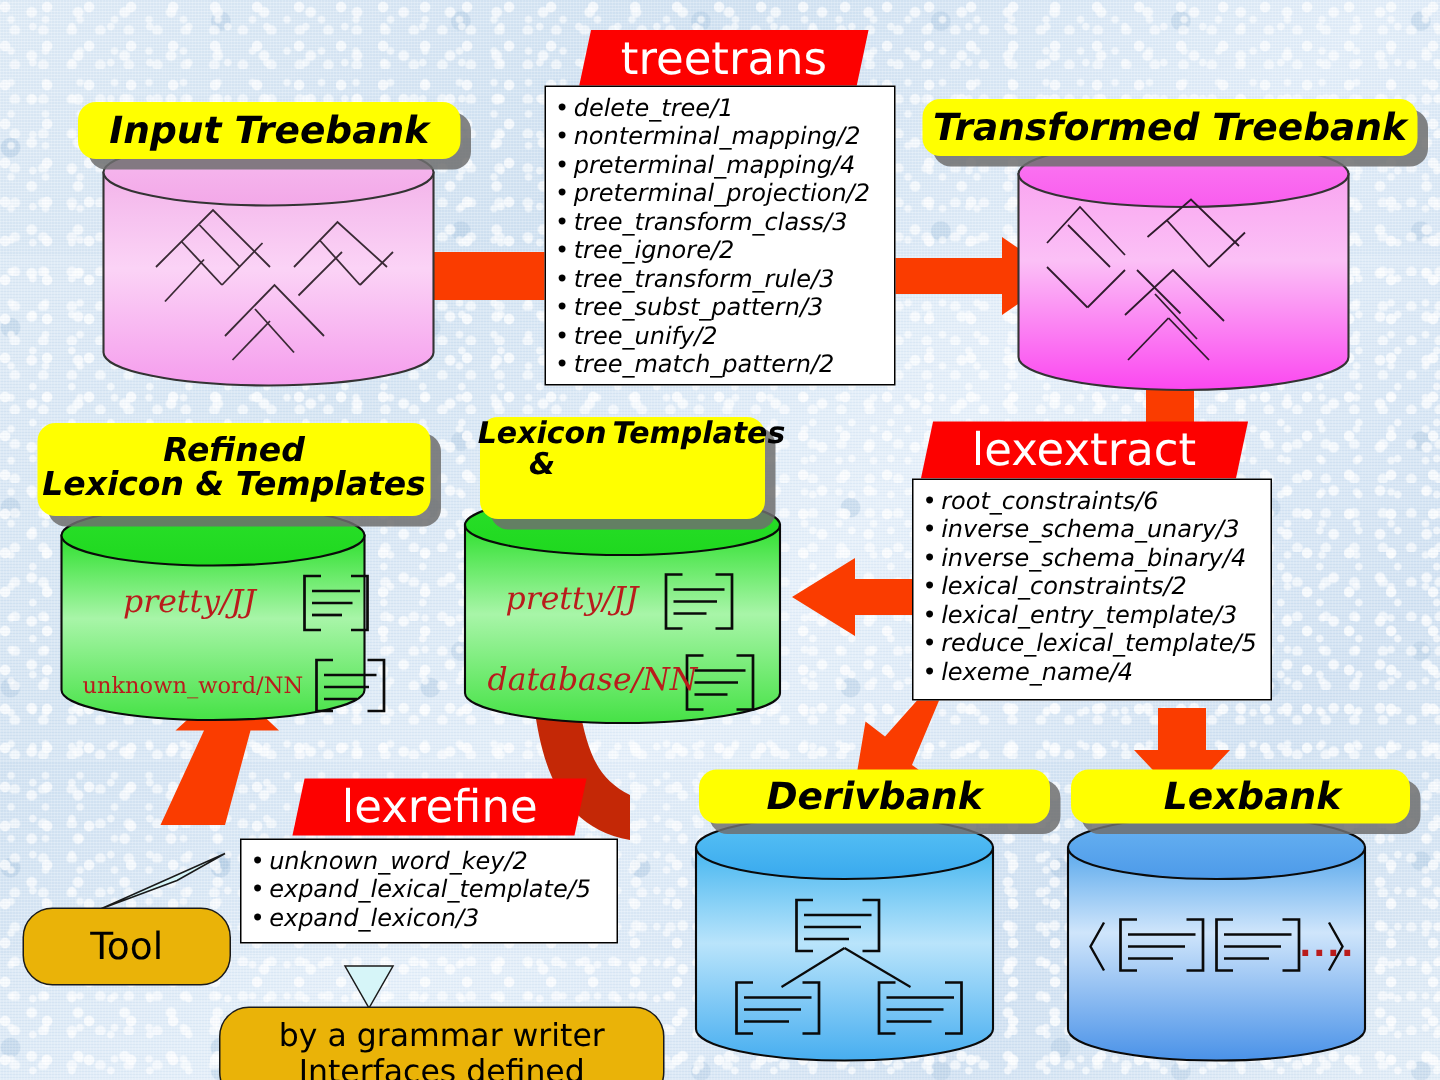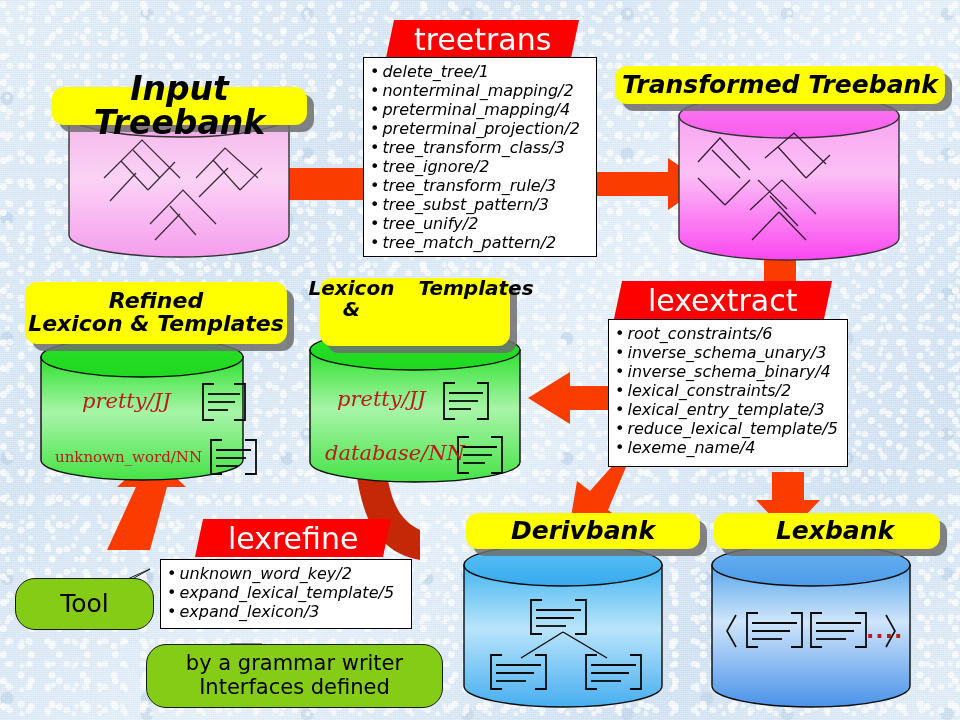--- a/index.html
+++ b/index.html
@@ -55,24 +55,25 @@
   }
   .pbox ul{margin:0;padding:0;list-style:none;}
   .pbox li{
     font-style:italic;color:#000;white-space:nowrap;
     font-family:"DejaVu Sans", sans-serif;
     display:flex;align-items:baseline;
   }
   .pbox li .bul{display:inline-block;margin-right:3px;}
   
   .callout{
-    position:absolute;background:#84cc16;border:1px solid #1a1a1a;border-radius:20px;
+    position:absolute;background:#eab308;border:1px solid #1a1a1a;border-radius:20px;
     display:flex;align-items:center;justify-content:center;text-align:center;
     color:#000;z-index:32;line-height:1.12;
     font-family:"DejaVu Sans", sans-serif;
+    margin-top:27px;
   }
   .cyl-text{position:absolute;z-index:20;color:#b91c1c;white-space:nowrap;}
 </style>
 </head>
 <body>
 
 <div id="stage">
   <div class="bg"></div>
   <div class="bgnoise"></div>
 
@@ -279,36 +280,36 @@
         <path d="M816,631 L854,631"></path>
         <path d="M816,639 L846,639"></path>
     </g>
 
     <g>
       <path d="M118,587 L150,569 L67,606 Z" fill="#d6f5f8" stroke="#1a1a1a" stroke-width="1"></path>
       <path d="M230,644 L262,644 L246,672 Z" fill="#d6f5f8" stroke="#1a1a1a" stroke-width="1"></path>
     </g>
   </svg>
 
-  <div class="ylabel" style="left:52px;top:68px;width:255px;height:38px;font-size:33px;margin-top:19px;">
+  <div class="ylabel" style="left:52px;top:68px;width:255px;height:38px;font-size:25px;">
     <span>Input Treebank</span>
   </div>
 
   <div class="ylabel" style="left:615px;top:66px;width:330px;height:38px;font-size:25px;">
     <span>Transformed Treebank</span>
   </div>
 
   <div class="ylabel" style="left:25px;top:282px;width:262px;height:62px;font-size:22px;flex-direction:column;">
     <span>Refined</span>
     <span>Lexicon &amp; Templates</span>
   </div>
 
   <div class="ylabel" style="left:320px;top:278px;width:190px;height:68px;font-size:20px;flex-direction:row;">
     <span style="align-self:flex-start;padding-left:12px;">Lexicon &amp;</span>
-    <span style="align-self:flex-start;padding-left:24px;">Templates</span>
+    <span style="align-self:flex-start;padding-left:4px;">Templates</span>
   </div>
 
   <div class="ylabel" style="left:466px;top:513px;width:234px;height:36px;font-size:25px;">
     <span>Derivbank</span>
   </div>
 
   <div class="ylabel" style="left:714px;top:513px;width:210px;height:36px;font-size:25px;padding-left:16px;">
     <span>Lexbank</span>
   </div>
 

